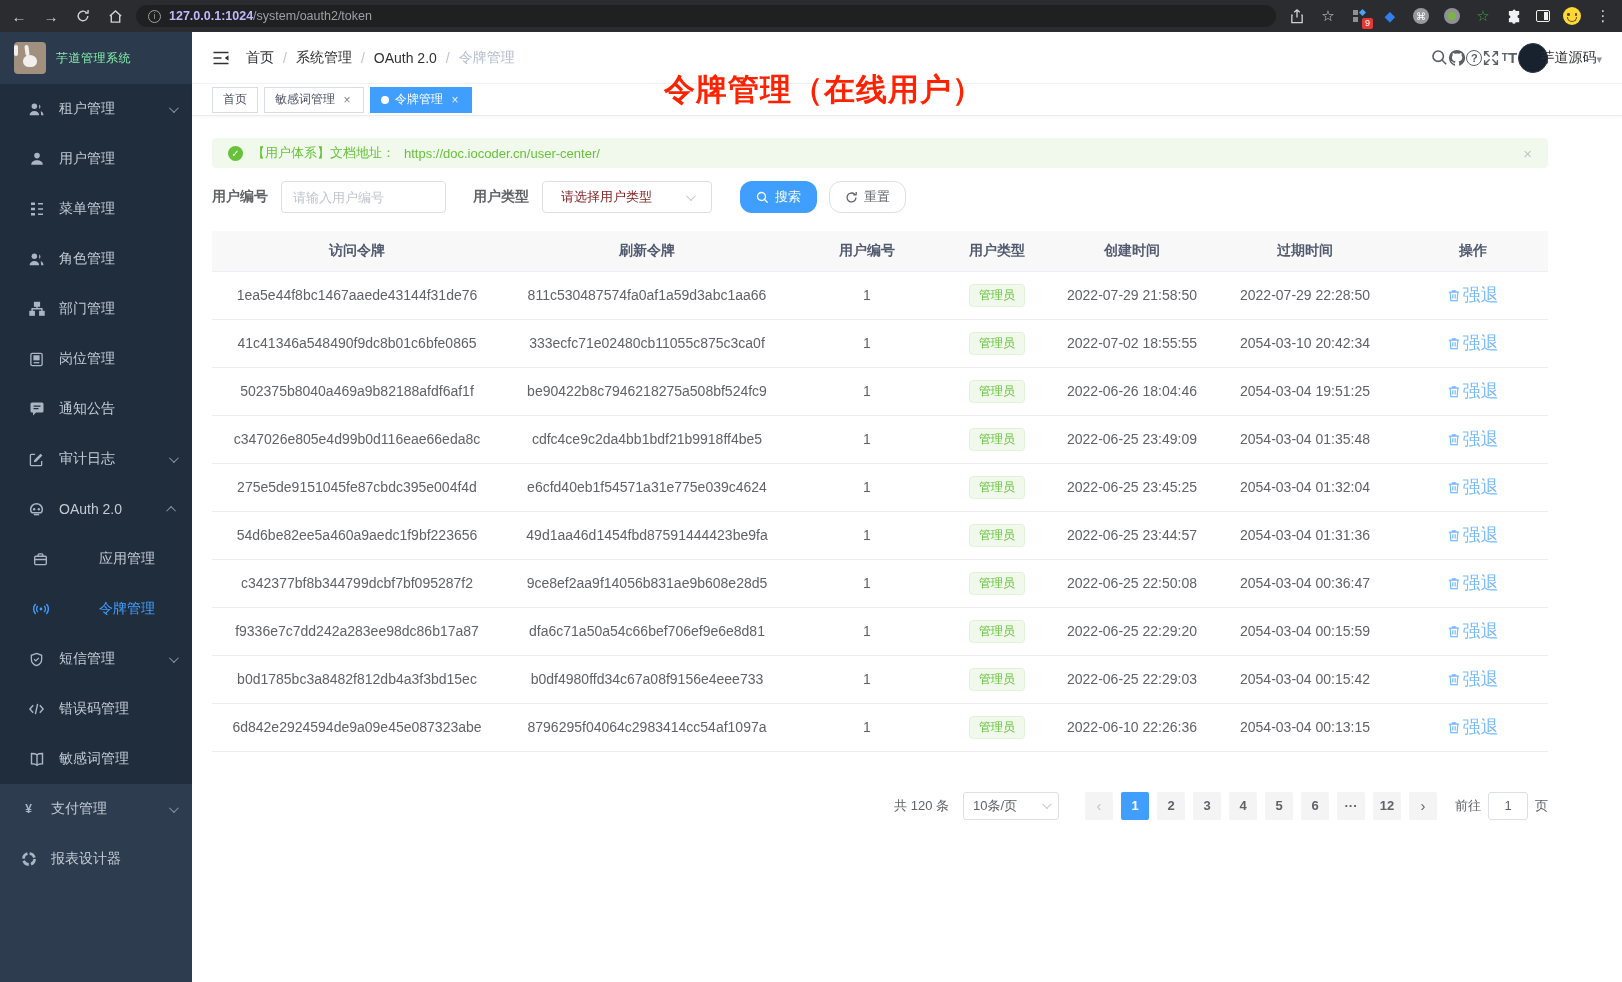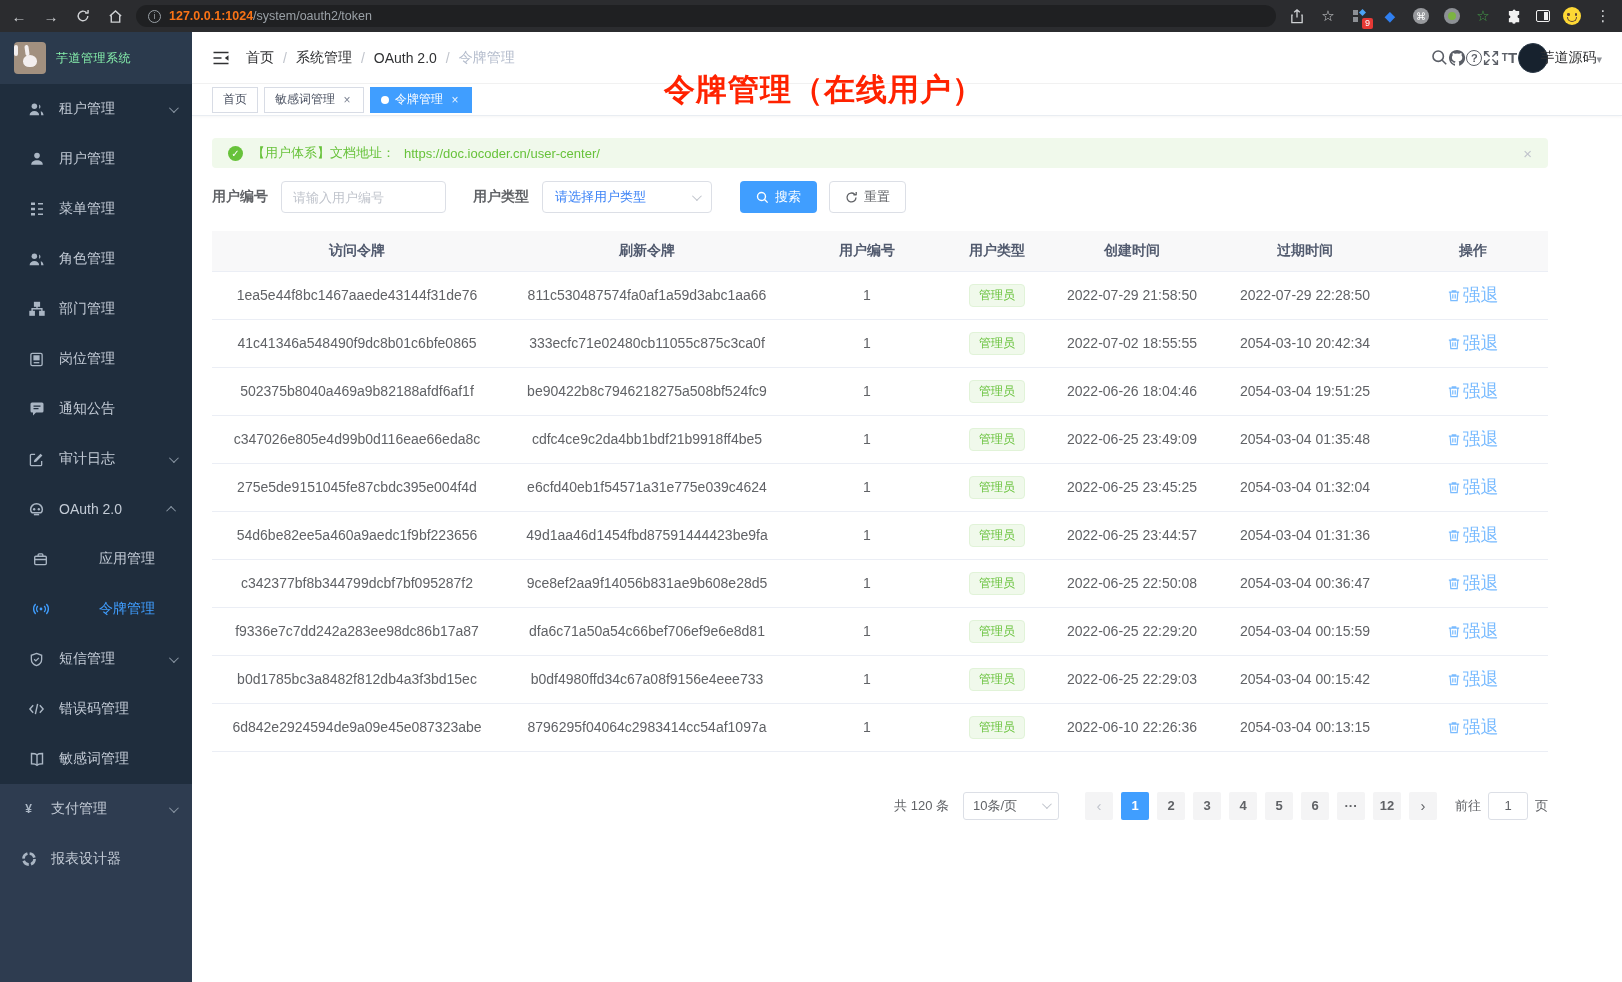--- a/index.html
+++ b/index.html
@@ -6,21 +6,21 @@
   html,body { width:1622px; height:982px; overflow:hidden; background:#fff;
     font-family:"Liberation Sans","DejaVu Sans",sans-serif; }
 
   
   .chrome { height:32px; background:#2b2c2f; display:flex; align-items:center; padding:0 10px; gap:12px; }
   .chrome-nav { display:flex; align-items:center; gap:14px; color:#cfd1d4; font-size:15px; }
   .c-ic { width:18px; height:18px; display:flex; align-items:center; justify-content:center; color:#cfd1d4; }
   .glyph-back::after{content:"←";} .glyph-fwd::after{content:"→";}
   .url-pill { flex:1; height:22px; background:#1f2022; border-radius:12px; display:flex; align-items:center;
     padding:0 12px; gap:8px; font-size:12.5px; }
-  .url-host { color:#f97316; font-weight:700; }
+  .url-host { color:#c4b5fd; font-weight:700; }
   .url-path { color:#9aa0a6; }
   .info-ic { width:13px; height:13px; border:1.2px solid #9aa0a6; border-radius:50%; color:#9aa0a6;
     font-size:9px; display:flex; align-items:center; justify-content:center; }
   .glyph-i::after{content:"i";}
   .chrome-right { display:flex; align-items:center; gap:13px; }
   .glyph-star::after{content:"☆"; font-size:15px;}
   .glyph-dots::after{content:"⋮"; font-size:15px;}
   .ext { position:relative; width:18px; height:18px; display:flex; align-items:center; justify-content:center; }
   .ext-badge { position:absolute; right:-5px; bottom:-4px; background:#e53935; color:#fff; font-size:9px;
     padding:0 3px; border-radius:2px; line-height:11px; }
@@ -104,25 +104,25 @@
   .glyph-check::after{content:"✓";}
   .alert a { color:#67c23a; text-decoration:none; }
   .a-close { margin-left:auto; color:#c0c4cc; font-size:15px; cursor:pointer; }
 
   .filters { display:flex; align-items:center; margin-top:13px; height:32px; }
   .f-label { font-size:14px; font-weight:700; color:#606266; margin-right:13px; }
   .f-label.g2 { margin-left:27px; }
   .f-input { width:165px; height:32px; border:1px solid #dcdfe6; border-radius:4px; padding:0 11px;
     font-size:13px; color:#606266; outline:none; }
   .f-input::placeholder { color:#c0c4cc; }
-  .f-select { width:170px; height:32px; border:1px solid #dcdfe6; border-radius:4px; padding:0 12px;
-    display:flex; align-items:center; justify-content:space-between; color:#3b82f6; font-size:13px; cursor:pointer; }
+  .f-select { width:170px; height:32px; border:1px solid #dcdfe6; border-radius:4px; padding:0 18px;
+    display:flex; align-items:center; justify-content:space-between; color:#7f1d1d; font-size:13px; cursor:pointer; }
   .sel-chev { width:7px; height:7px; border-right:1.4px solid #c0c4cc; border-bottom:1.4px solid #c0c4cc;
     transform:rotate(45deg) translateY(-2px); }
-  .btn { height:32px; border-radius:4px; font-size:13px; display:inline-flex; align-items:center; gap:6px;
+  .btn { height:32px; border-radius:12px; font-size:13px; display:inline-flex; align-items:center; gap:6px;
     padding:0 15px; cursor:pointer; border:1px solid transparent; }
   .btn-search { background:#409eff; color:#fff; margin-left:28px; }
   .btn-reset { background:#fff; color:#606266; border-color:#dcdfe6; margin-left:12px; }
 
   table.grid { margin-top:18px; width:1336px; border-collapse:collapse; table-layout:fixed; }
   .grid th { height:40px; background:#f8f8f9; color:#515a6e; font-size:14px; font-weight:700; text-align:center;
     border-bottom:1px solid #ebeef5; }
   .grid td { height:48px; color:#606266; font-size:14px; text-align:center; border-bottom:1px solid #ebeef5;
     white-space:nowrap; overflow:hidden; }
   .badge { display:inline-block; padding:2px 9px; font-size:12px; line-height:17px; color:#67c23a;

